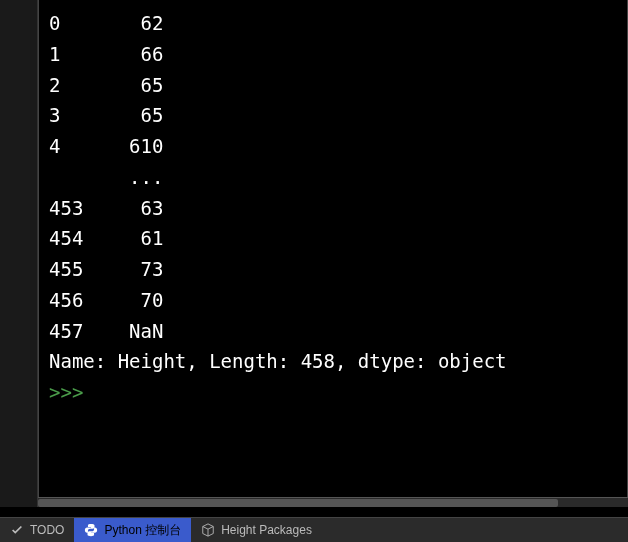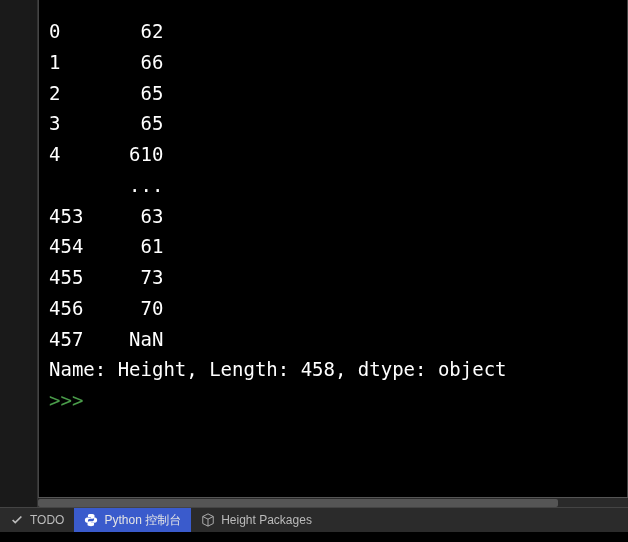--- a/index.html
+++ b/index.html
@@ -17,21 +17,21 @@
     }
     .console-area {
       position: absolute;
       top: 0;
       left: 38px;
       right: 0;
       bottom: 35px;
       background: #000;
       border-left: 1px solid #444;
       border-right: 1px solid #444;
-      padding: 16px 10px;
+      padding: 8px 10px;
       font-size: 19px;
       line-height: 1.62;
       color: #fff;
       white-space: pre;
     }
     .left-gutter {
       position: absolute;
       top: 0;
       left: 0;
       width: 38px;
@@ -58,21 +58,21 @@
       position: absolute;
       left: 0;
       top: 1px;
       width: 520px;
       height: 8px;
       background: #555;
       border-radius: 2px;
     }
     .toolbar {
       position: absolute;
-      bottom: 10px;
+      bottom: 0;
       left: 0;
       right: 0;
       height: 25px;
       background: #2b2b2b;
       display: flex;
       align-items: center;
       font-family: -apple-system, 'Segoe UI', sans-serif;
       font-size: 12px;
       color: #bbb;
       border-top: 1px solid #444;
@@ -80,21 +80,21 @@
     .toolbar-item {
       display: flex;
       align-items: center;
       padding: 0 10px;
       height: 100%;
       gap: 6px;
       cursor: pointer;
     }
     .toolbar-item.active {
       background: #3a5bcc;
-      color: #e5e5e5;
+      color: #000000;
     }
     .toolbar-icon {
       display: inline-flex;
       align-items: center;
       justify-content: center;
       width: 14px;
       height: 14px;
     }
     .toolbar-icon svg {
       width: 14px;

